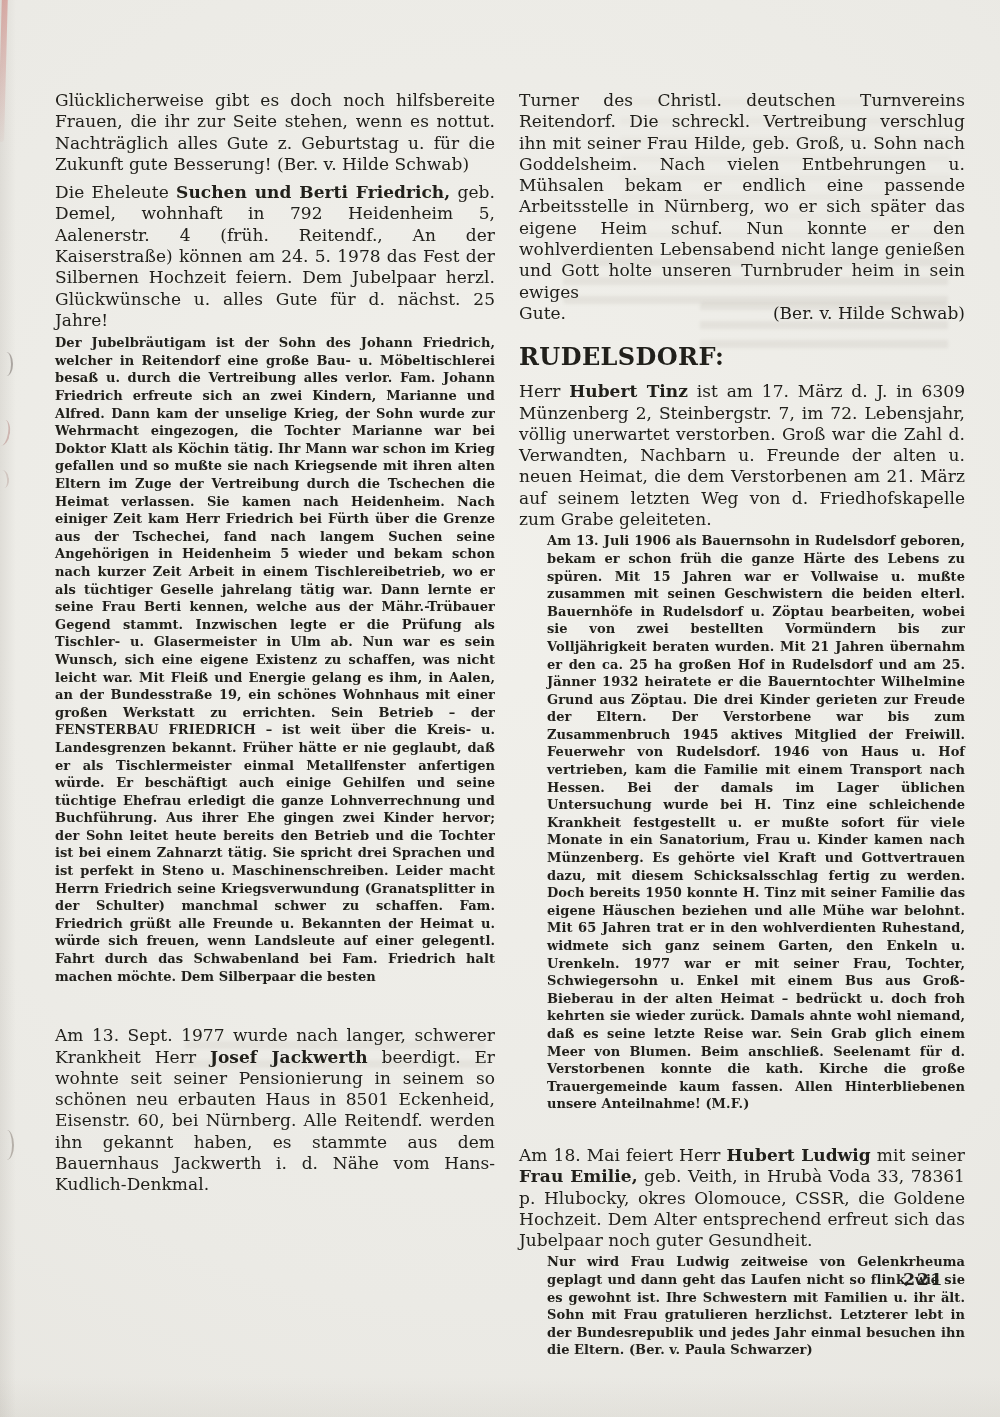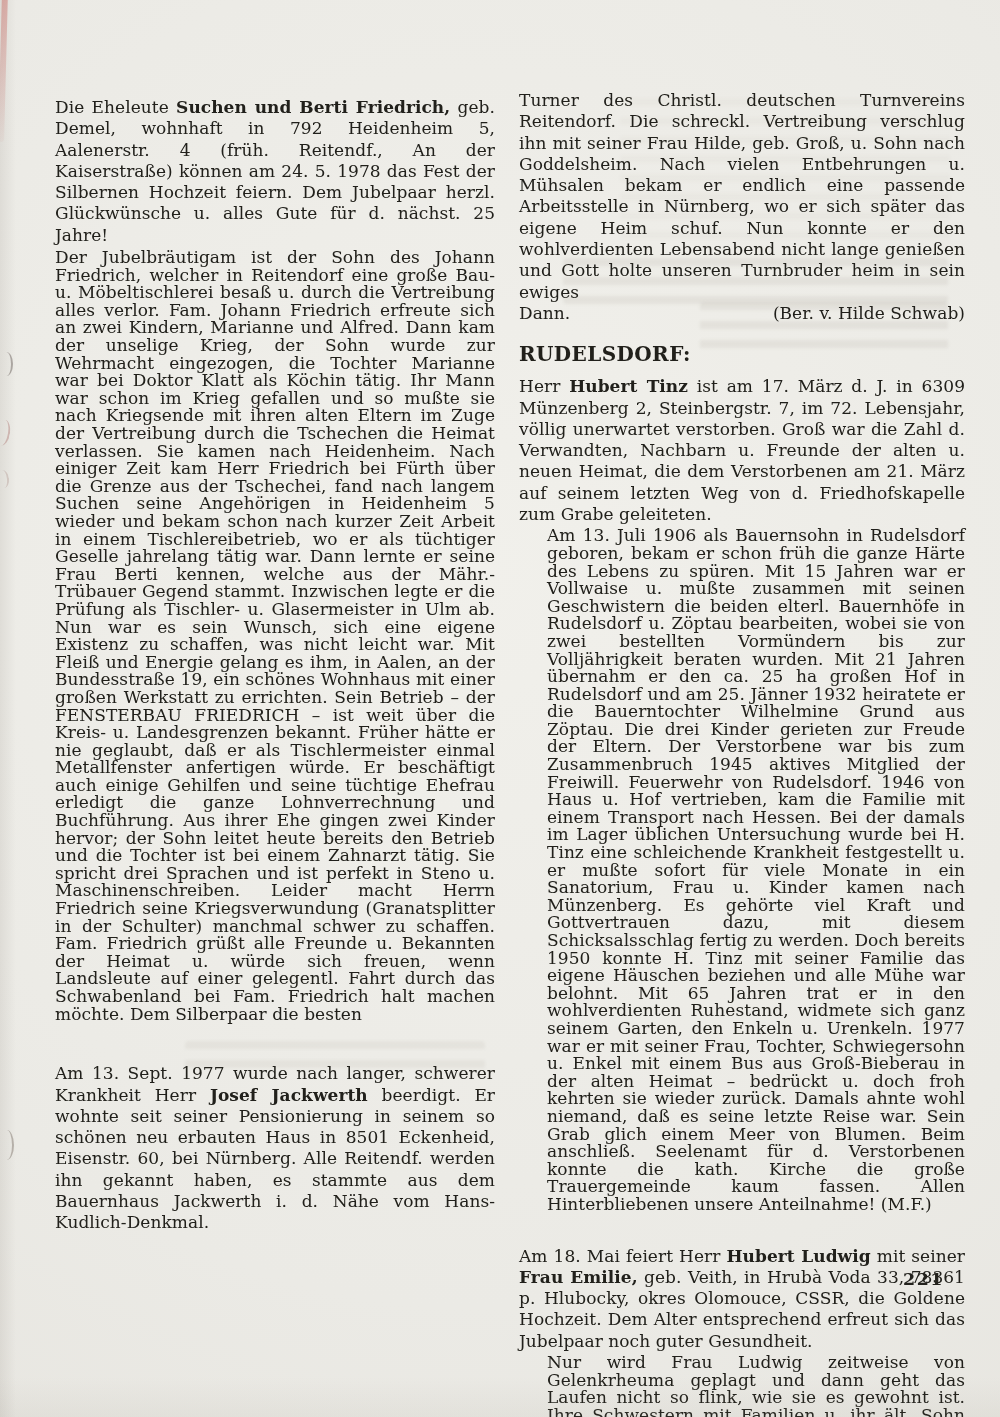--- a/index.html
+++ b/index.html
@@ -18,24 +18,24 @@
   }
   .paper::after{ 
     content:"";position:absolute;left:0;bottom:0;width:100%;height:40px;
     background:linear-gradient(to top, rgba(140,135,120,0.08), rgba(140,135,120,0));
     pointer-events:none;
   }
   .col{position:absolute;top:90px;text-align:justify;hyphens:auto;-webkit-hyphens:auto;}
   .col-left{left:55px;width:440px;}
   .col-right{left:519px;width:446px;}
   .lg{font-size:17px;line-height:21.3px;letter-spacing:0.05px;}
-  .sm{font-size:17px;line-height:17.6px;letter-spacing:0.05px;}
+  .sm{font-size:13px;line-height:17.6px;letter-spacing:0.05px;font-weight:bold;}
   .b{font-weight:bold;}
   .tail{display:flex;justify-content:space-between;}
-  .heading{font-size:20px;font-weight:bold;letter-spacing:0.4px;text-align:left;}
+  .heading{font-size:24px;font-weight:bold;letter-spacing:0.4px;text-align:left;}
   .page-number{
     position:absolute;left:903px;top:1269px;
     font-size:17.5px;font-weight:bold;letter-spacing:1.5px;color:#23221d;
   }
   
   .ghost{
     position:absolute;filter:blur(1.7px);opacity:0.5;border-radius:4px;
     background:repeating-linear-gradient(to bottom,
       rgba(128,120,105,0.20) 0px, rgba(128,120,105,0.20) 8px,
       rgba(128,120,105,0) 8px, rgba(128,120,105,0) 19px);
@@ -79,38 +79,39 @@
   <div class="pencil pencil-4"></div>
   <div class="pencil pencil-3"></div>
 
   <div class="ghost ghost-4"></div>
   <div class="ghost ghost-1"></div>
   <div class="ghost ghost-2"></div>
   <div class="ghost ghost-3"></div>
 
   <div class="col col-left">
 
+    <div class="lg">Glücklicherweise gibt es doch noch hilfsbereite Frauen, die ihr zur Seite stehen, wenn es nottut. Nachträglich alles Gute z. Geburtstag u. für die Zukunft gute Besserung! (Ber. v. Hilde Schwab)</div>
 
     <div class="lg m7"><span>Die Eheleute </span><span class="b">Suchen und Berti Friedrich,</span><span> geb. Demel, wohnhaft in 792 Heidenheim 5, Aalenerstr. 4 (früh. Reitendf., An der Kaiserstraße) können am 24. 5. 1978 das Fest der Silbernen Hochzeit feiern. Dem Jubelpaar herzl. Glückwünsche u. alles Gute für d. nächst. 25 Jahre!</span></div>
 
     <div class="sm m3">
       <span>Der Jubelbräutigam ist der Sohn des Johann Friedrich, welcher in Reitendorf eine große Bau- u. Möbeltischlerei besaß u. durch die Vertreibung alles verlor. Fam. Johann Friedrich erfreute sich an zwei Kindern, Marianne und Alfred. Dann kam der unselige Krieg, der Sohn wurde zur Wehrmacht eingezogen, die Tochter Marianne war bei Doktor Klatt als Köchin tätig. Ihr Mann war schon im Krieg gefallen und so mußte sie nach Kriegsende mit ihren alten Eltern im Zuge der Vertreibung durch die Tschechen die Heimat verlassen. Sie kamen nach Heidenheim. Nach einiger Zeit kam Herr Friedrich bei Fürth über die Grenze aus der Tschechei, fand nach langem Suchen seine Angehörigen in Heidenheim 5 wieder und bekam schon nach kurzer Zeit Arbeit in einem Tischlereibetrieb, wo er als tüchtiger Geselle jahrelang tätig war. Dann lernte er seine Frau Berti kennen, welche aus der Mähr.-Trübauer Gegend stammt. Inzwischen legte er die Prüfung als Tischler- u. Glasermeister in Ulm ab. Nun war es sein Wunsch, sich eine eigene Existenz zu schaffen, was nicht leicht war. Mit Fleiß und Energie gelang es ihm, in Aalen, an der Bundesstraße 19, ein schönes Wohnhaus mit einer großen Werkstatt zu errichten. Sein Betrieb – der FENSTERBAU FRIEDRICH – ist weit über die Kreis- u. Landesgrenzen bekannt. Früher hätte er nie geglaubt, daß er als Tischlermeister einmal Metallfenster anfertigen würde. Er beschäftigt auch einige Gehilfen und seine tüchtige Ehefrau erledigt die ganze Lohnverrechnung und Buchführung. Aus ihrer Ehe gingen zwei Kinder hervor; der Sohn leitet heute bereits den Betrieb und die Tochter ist bei einem Zahnarzt tätig. Sie spricht drei Sprachen und ist perfekt in Steno u. Maschinenschreiben. Leider macht Herrn Friedrich seine Kriegsverwundung (Granatsplitter in der Schulter) manchmal schwer zu schaffen. Fam. Friedrich grüßt alle Freunde u. Bekannten der Heimat u. würde sich freuen, wenn Landsleute auf einer gelegentl. Fahrt durch das Schwabenland bei Fam. Friedrich halt machen möchte. Dem Silberpaar die besten</span>
     </div>
 
     <div class="lg m40"><span>Am 13. Sept. 1977 wurde nach langer, schwerer Krankheit Herr </span><span class="b">Josef Jackwerth</span><span> beerdigt. Er wohnte seit seiner Pensionierung in seinem so schönen neu erbauten Haus in 8501 Eckenheid, Eisenstr. 60, bei Nürnberg. Alle Reitendf. werden ihn gekannt haben, es stammte aus dem Bauernhaus Jackwerth i. d. Nähe vom Hans-Kudlich-Denkmal.</span></div>
 
 
   </div>
 
   <div class="col col-right">
 
     <div class="lg">
       <span>Turner des Christl. deutschen Turnvereins Reitendorf. Die schreckl. Vertreibung verschlug ihn mit seiner Frau Hilde, geb. Groß, u. Sohn nach Goddelsheim. Nach vielen Entbehrungen u. Mühsalen bekam er endlich eine passende Arbeitsstelle in Nürnberg, wo er sich später das eigene Heim schuf. Nun konnte er den wohlverdienten Lebensabend nicht lange genießen und Gott holte unseren Turnbruder heim in sein ewiges</span>
       <span class="tail">
-        <span>Dann.</span>
+        <span>Gute.</span>
         <span>(Ber. v. Hilde Schwab)</span>
       </span>
     </div>
 
     <div class="heading m18">RUDELSDORF:</div>
 
     <div class="lg m10"><span>Herr </span><span class="b">Hubert Tinz</span><span> ist am 17. März d. J. in 6309 Münzenberg 2, Steinbergstr. 7, im 72. Lebensjahr, völlig unerwartet verstorben. Groß war die Zahl d. Verwandten, Nachbarn u. Freunde der alten u. neuen Heimat, die dem Verstorbenen am 21. März auf seinem letzten Weg von d. Friedhofskapelle zum Grabe geleiteten.</span></div>
 
     <div class="sm m2">Am 13. Juli 1906 als Bauernsohn in Rudelsdorf geboren, bekam er schon früh die ganze Härte des Lebens zu spüren. Mit 15 Jahren war er Vollwaise u. mußte zusammen mit seinen Geschwistern die beiden elterl. Bauernhöfe in Rudelsdorf u. Zöptau bearbeiten, wobei sie von zwei bestellten Vormündern bis zur Volljährigkeit beraten wurden. Mit 21 Jahren übernahm er den ca. 25 ha großen Hof in Rudelsdorf und am 25. Jänner 1932 heiratete er die Bauerntochter Wilhelmine Grund aus Zöptau. Die drei Kinder gerieten zur Freude der Eltern. Der Verstorbene war bis zum Zusammenbruch 1945 aktives Mitglied der Freiwill. Feuerwehr von Rudelsdorf. 1946 von Haus u. Hof vertrieben, kam die Familie mit einem Transport nach Hessen. Bei der damals im Lager üblichen Untersuchung wurde bei H. Tinz eine schleichende Krankheit festgestellt u. er mußte sofort für viele Monate in ein Sanatorium, Frau u. Kinder kamen nach Münzenberg. Es gehörte viel Kraft und Gottvertrauen dazu, mit diesem Schicksalsschlag fertig zu werden. Doch bereits 1950 konnte H. Tinz mit seiner Familie das eigene Häuschen beziehen und alle Mühe war belohnt. Mit 65 Jahren trat er in den wohlverdienten Ruhestand, widmete sich ganz seinem Garten, den Enkeln u. Urenkeln. 1977 war er mit seiner Frau, Tochter, Schwiegersohn u. Enkel mit einem Bus aus Groß-Bieberau in der alten Heimat – bedrückt u. doch froh kehrten sie wieder zurück. Damals ahnte wohl niemand, daß es seine letzte Reise war. Sein Grab glich einem Meer von Blumen. Beim anschließ. Seelenamt für d. Verstorbenen konnte die kath. Kirche die große Trauergemeinde kaum fassen. Allen Hinterbliebenen unsere Anteilnahme! (M.F.)</div>
 

